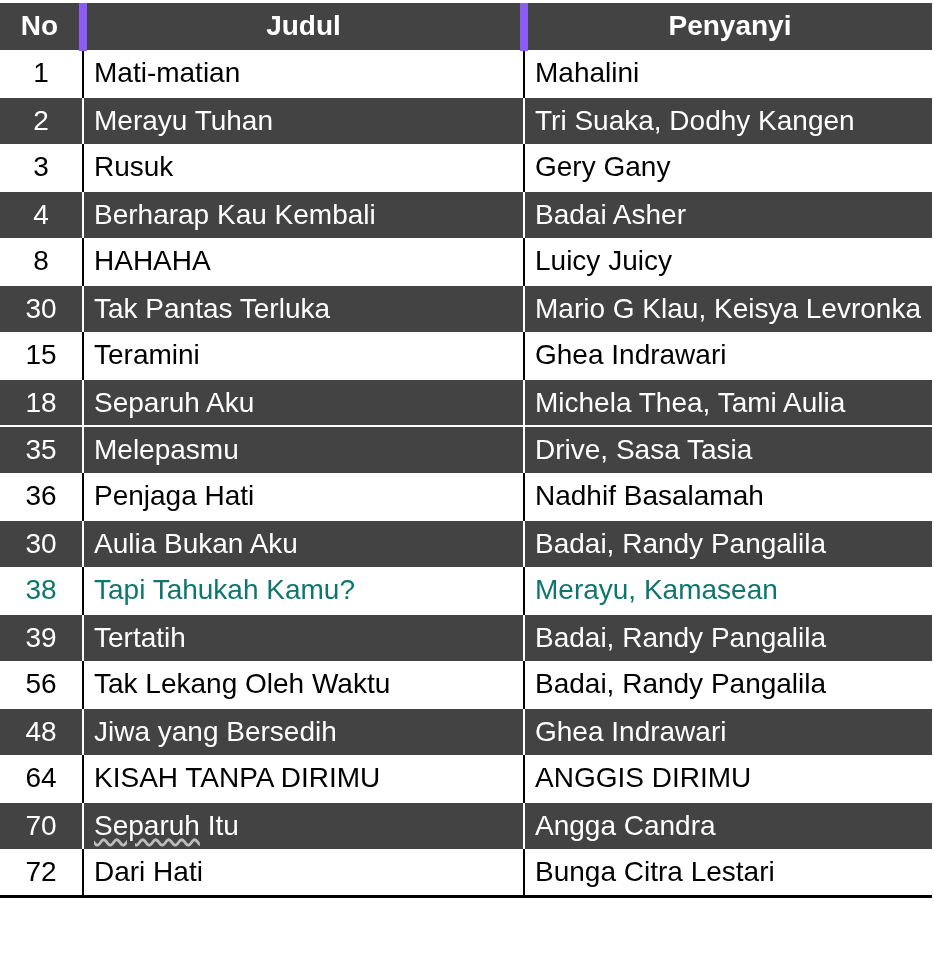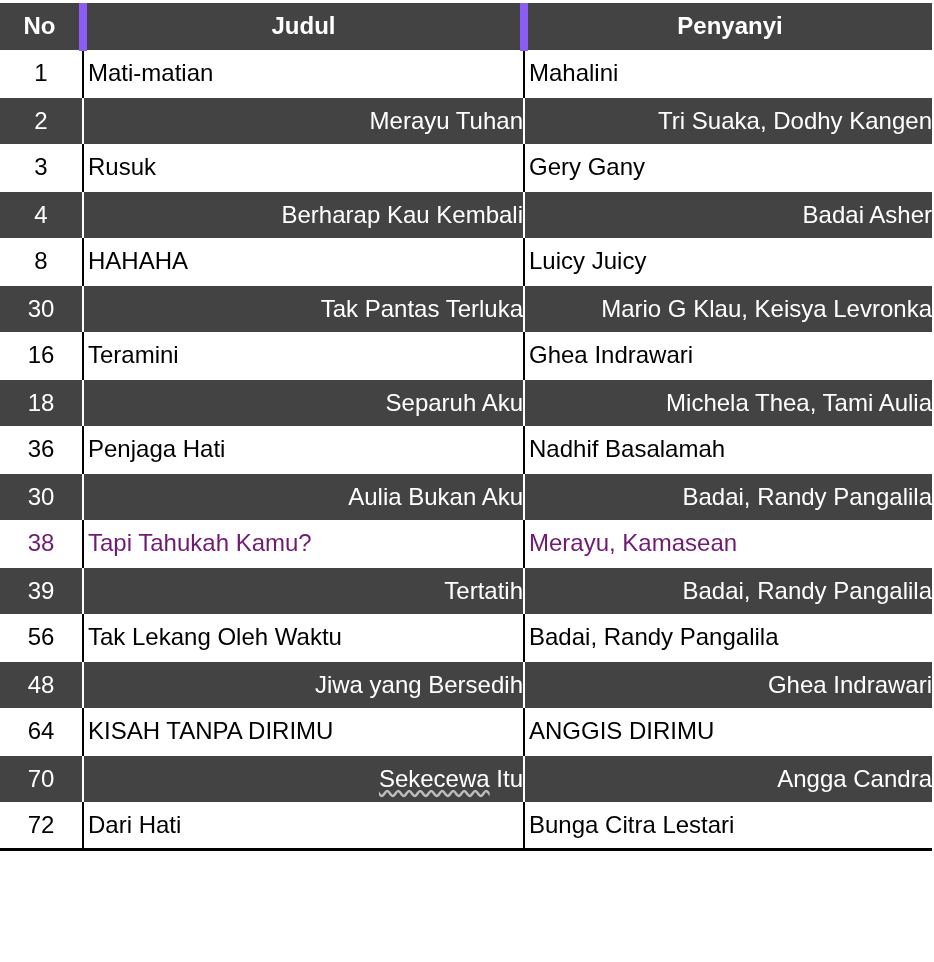--- a/index.html
+++ b/index.html
@@ -1,31 +1,31 @@
 <!DOCTYPE html>
 <html><head>
 <meta charset="utf-8">
 <style>
   html, body { margin:0; padding:0; background:#ffffff; }
   body { width:934px; height:962px; overflow:hidden; font-family:"Liberation Sans", sans-serif; }
   table { border-collapse:collapse; position:absolute; left:0; top:3px; width:932px; table-layout:fixed; }
   col.c-no { width:83px; }
   col.c-judul { width:441px; }
   col.c-penyanyi { width:408px; }
-  th, td { height:47px; padding:0; font-size:24px; box-sizing:border-box; }
+  th, td { height:47px; padding:0; font-size:28px; box-sizing:border-box; }
   th { background:#434343; color:#ffffff; font-weight:bold; text-align:center; border-left:8px solid #8b5cf6; border-bottom:1px solid #ffffff; }
   th:first-child { border-left:none; }
-  td { padding-left:4px; }
+  td { padding-left:10px; }
   td.no { text-align:center; padding-left:0; }
   tr.light td { background:#ffffff; color:#000000; }
   tr.light td + td { border-left:2px solid #000000; }
   tr.dark td { background:#434343; color:#ffffff; }
-  tr.dark td + td { border-left:2px solid #ffffff;text-align:right; }
+  tr.dark td + td { border-left:2px solid #ffffff; }
   tr.dark td { border-top:2px solid #ffffff; }
-  tr.muted td { color:#701a75;border-radius:23px; }
+  tr.muted td { color:#0f766e;border-radius:23px; }
   tr.last td { border-bottom:3px solid #000000; }
   .spell { text-decoration:underline wavy #bdbdbd; text-underline-offset:3px; }
 </style>
 </head>
 <body>
 
 <table>
   <colgroup>
       <col class="c-no">
       <col class="c-judul">
@@ -63,28 +63,33 @@
       <td class="no">8</td>
       <td>HAHAHA</td>
       <td>Luicy Juicy</td>
     </tr>
     <tr class="dark">
       <td class="no">30</td>
       <td>Tak Pantas Terluka</td>
       <td>Mario G Klau, Keisya Levronka</td>
     </tr>
     <tr class="light">
-      <td class="no">16</td>
+      <td class="no">15</td>
       <td>Teramini</td>
       <td>Ghea Indrawari</td>
     </tr>
     <tr class="dark">
       <td class="no">18</td>
       <td>Separuh Aku</td>
       <td>Michela Thea, Tami Aulia</td>
+    </tr>
+    <tr class="dark">
+      <td class="no">35</td>
+      <td>Melepasmu</td>
+      <td>Drive, Sasa Tasia</td>
     </tr>
     <tr class="light">
       <td class="no">36</td>
       <td>Penjaga Hati</td>
       <td>Nadhif Basalamah</td>
     </tr>
     <tr class="dark">
       <td class="no">30</td>
       <td>Aulia Bukan Aku</td>
       <td>Badai, Randy Pangalila</td>
@@ -109,21 +114,21 @@
       <td>Jiwa yang Bersedih</td>
       <td>Ghea Indrawari</td>
     </tr>
     <tr class="light">
       <td class="no">64</td>
       <td>KISAH TANPA DIRIMU</td>
       <td>ANGGIS DIRIMU</td>
     </tr>
     <tr class="dark">
       <td class="no">70</td>
-      <td><span class="spell">Sekecewa</span><span> Itu</span></td>
+      <td><span class="spell">Separuh</span><span> Itu</span></td>
       <td>Angga Candra</td>
     </tr>
     <tr class="light last">
       <td class="no">72</td>
       <td>Dari Hati</td>
       <td>Bunga Citra Lestari</td>
     </tr>
   </tbody>
 </table>
 

